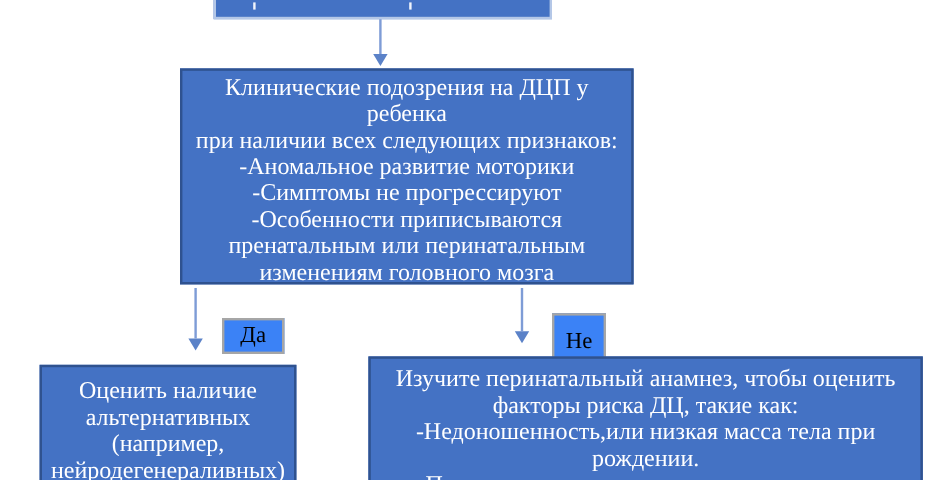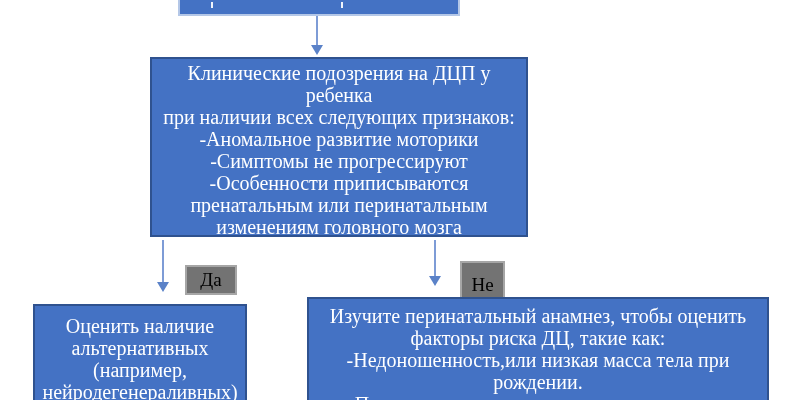--- a/index.html
+++ b/index.html
@@ -43,21 +43,21 @@
     background:#7E9CD6;
   }
   .arrow .head{
     position:absolute;left:0;width:0;height:0;
     border-left:6px solid transparent;
     border-right:6px solid transparent;
     border-top:10px solid #5B82C8;
   }
   .branch-label{
     position:absolute;
-    background:#737373;
+    background:#3b82f6;
     border:2px solid #A6A6A6;
     box-sizing:border-box;
     color:#000000;
     font-size:19px;
     display:flex;align-items:center;justify-content:center;
   }
   .mainbox{left:150px;top:57px;width:378px;height:180px;padding-top:3px;}
   .leftbox{left:33px;top:304px;width:214px;height:120px;padding-top:9px;}
   .rightbox{left:307px;top:297px;width:462px;height:125px;padding-top:6px;}
 </style>

